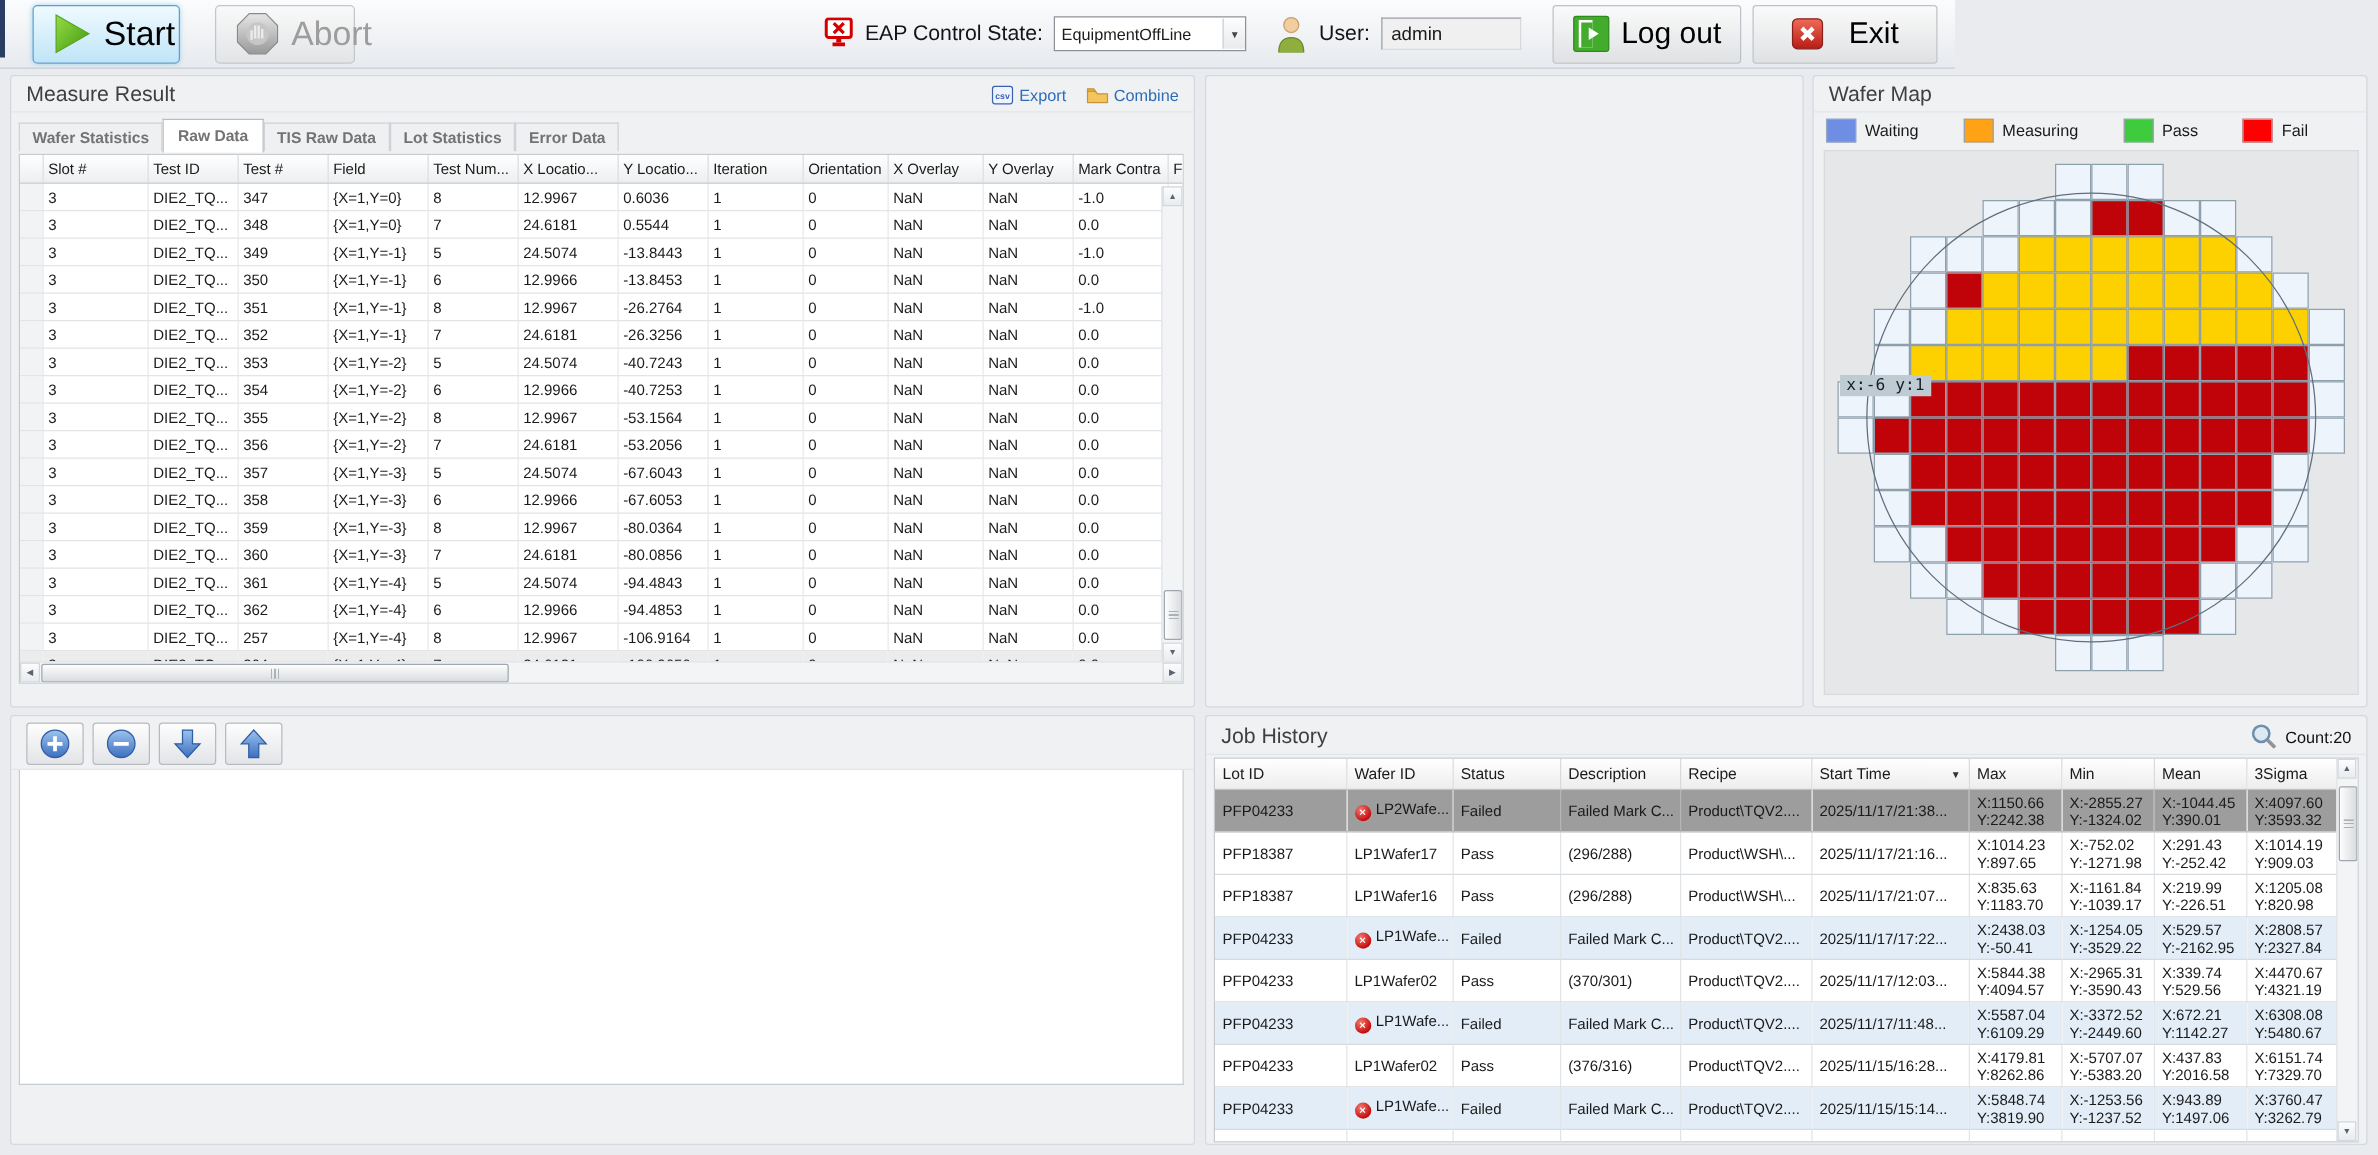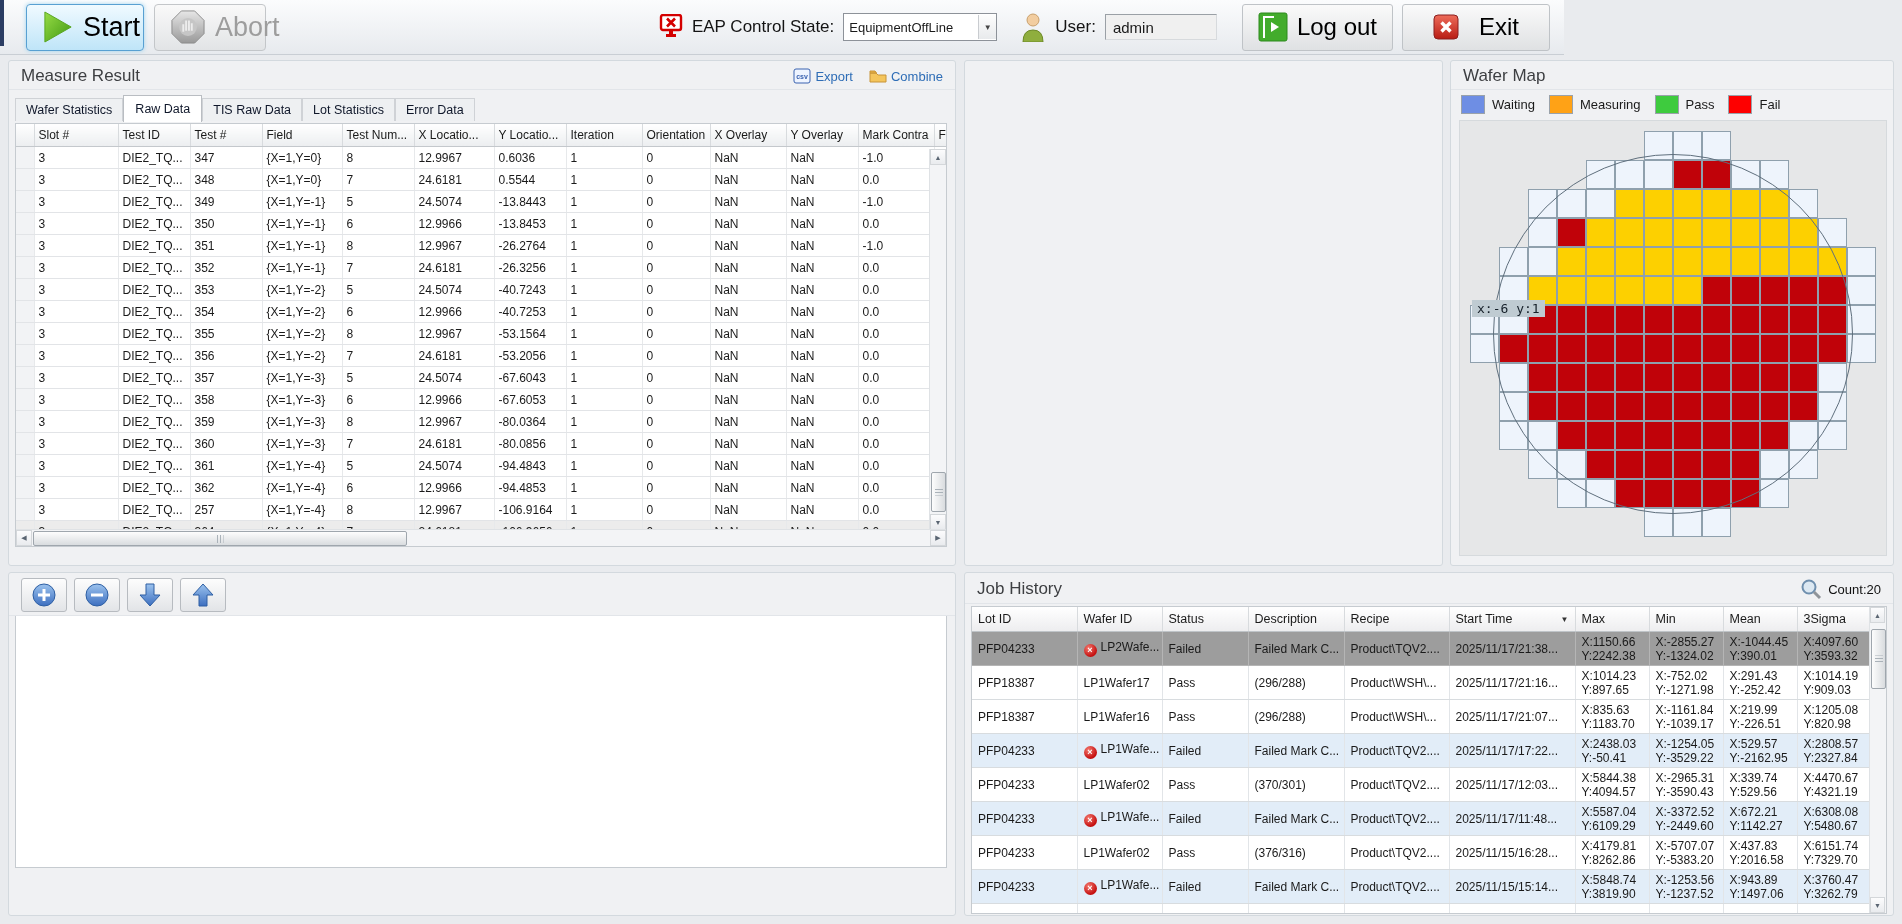--- a/index.html
+++ b/index.html
@@ -1,40 +1,40 @@
 <!DOCTYPE html>
 <html><head>
 <meta charset="utf-8">
 <style>
   html,body{margin:0;padding:0;}
   body{width:1902px;height:924px;background:#e9ebee;font-family:"Liberation Sans",sans-serif;overflow:hidden;position:relative;color:#1a1a1a;}
   svg{display:block;}
   
-  .topbar{position:absolute;left:0;top:0;width:1564px;height:55px;background:linear-gradient(#fbfcfd,#e7eaee);border-bottom:1px solid #c9ced4;display:flex;align-items:center;padding:16px 14px;box-sizing:border-box;gap:10px;}
+  .topbar{position:absolute;left:0;top:0;width:1564px;height:55px;background:linear-gradient(#fbfcfd,#e7eaee);border-bottom:1px solid #c9ced4;display:flex;align-items:center;padding:16px 14px;box-sizing:border-box;gap:28px;}
   .topbar::before{content:"";position:absolute;left:0;top:0;width:4px;height:46px;background:#2b3d63;}
   .bigbtn{height:47px;display:flex;align-items:center;gap:10px;padding:0 16px;border-radius:4px;border:1px solid #c3c6c9;background:linear-gradient(#f9f9f9,#e2e4e6);font-size:27px;}
   .bigbtn.start{border:1px solid #58a0d2;background:linear-gradient(#f0faff,#bfe5f8);box-shadow:0 0 4px #9fd4ef;margin-left:12px;width:118px;}
   .bigbtn.abort{color:#9d9d9d;width:112px;}
   .rightbar{margin-left:auto;display:flex;align-items:center;gap:9px;}
   .eaplabel,.userlabel{font-size:17px;color:#141414;}
   .combo{width:152px;height:26px;background:#fff;border:1px solid #8d9299;display:flex;align-items:center;position:relative;}
   .combo .val{font-size:13px;padding-left:5px;flex:1;}
   .combo .drop{width:17px;height:24px;border-left:1px solid #c9ccd0;background:linear-gradient(#fdfdfd,#e8eaec);display:flex;align-items:center;justify-content:center;font-size:8px;color:#444;}
   .userbox{width:112px;height:26px;background:#f0f0f0;border:1px solid #9aa0a6;border-right-color:#d7dadd;border-bottom-color:#d7dadd;font-size:15px;display:flex;align-items:center;padding-left:7px;box-sizing:border-box;}
   .sysbtn{height:47px;display:flex;align-items:center;gap:9px;padding:0 15px;border-radius:3px;border:1px solid #bfc3c7;background:linear-gradient(#fafafa,#dfe1e3);font-size:24px;}
   
   .panel{position:absolute;background:#f0f1f3;border:1px solid #d3d9de;border-radius:3px;box-sizing:border-box;}
   .ptitle{font-size:17px;color:#3d3f42;padding:5px 12px 3px;border-bottom:1px solid #e2e5e9;display:flex;align-items:center;}
   .ptitle .t{flex:1;}
   
   #measure{left:8px;top:60px;width:948px;height:506px;}
   .links{display:flex;gap:16px;align-items:center;}
   .link{font-size:13px;color:#2e6db6;display:flex;align-items:center;gap:4px;}
   .tabs{display:flex;margin:4px 0 0 6px;align-items:flex-end;}
-  .tab{font-size:12.5px;padding:4px 10px;border:1px solid #cfd2d6;border-bottom:none;background:#eef0f2;color:#0f172a;}
+  .tab{font-size:12.5px;padding:4px 10px;border:1px solid #cfd2d6;border-bottom:none;background:#eef0f2;color:#737373;font-weight:bold;}
   .tab.active{background:#fff;position:relative;top:1px;padding:6px 11px;border-color:#b9bdc2;}
   .tablewrap{position:relative;margin:2px 6px 0 6px;width:932px;height:424px;background:#fff;border:1px solid #c6cbd0;box-sizing:border-box;overflow:hidden;}
   table.grid{border-collapse:collapse;table-layout:fixed;width:916px;}
   table.grid th{font-weight:normal;font-size:12px;text-align:left;padding:4px 4px;background:linear-gradient(#ffffff,#eceef0);border-right:1px solid #d8dbde;border-bottom:1px solid #c4c8cc;white-space:nowrap;overflow:hidden;}
   table.grid td{font-size:12px;padding:3px 4px;border-right:1px solid #e7e9eb;border-bottom:1px solid #e2e4e7;white-space:nowrap;overflow:hidden;height:15px;}
   td.gut,th.gut{background:#f2f3f5;border-right:1px solid #c9cdd1;width:18px;padding:0;text-align:center;}
   tr.sel td{background:#ececec;}
   .selarrow{font-size:9px;color:#222;}
   
   .vscroll{position:absolute;top:25px;right:0;bottom:16px;width:16px;background:#f3f4f6;border-left:1px solid #dfe2e5;}
@@ -54,21 +54,21 @@
   .qtablewrap table.grid{width:930px;}
   .qbody{margin:0 6px;width:932px;height:252px;background:#fff;border:1px solid #c6cbd0;border-top:none;box-sizing:border-box;}
   
   #imagepanel{left:964px;top:60px;width:479px;height:506px;}
   .imgarea{position:relative;margin:4px 8px;width:463px;height:464px;background:radial-gradient(circle 300px at 49% 52%,#c8c8c8 0%,#adadad 40%,#828282 75%,#6e6e6e 100%);overflow:hidden;}
   .imgoverlay{position:absolute;top:3px;left:0;right:0;text-align:center;font-size:11px;font-weight:bold;color:#f2f2f2;text-shadow:0 1px 2px rgba(0,0,0,.6);}
   .chair-h{position:absolute;left:0;right:0;top:49.5%;height:1px;background:#37dbdb;}
   .chair-v{position:absolute;top:0;bottom:0;left:49.7%;width:1px;background:#37dbdb;}
   
   #wafermap{left:1450px;top:60px;width:444px;height:506px;}
-  .legend{display:flex;align-items:center;gap:14px;padding:5px 10px 4px;}
+  .legend{display:flex;align-items:center;gap:36px;padding:5px 10px 4px;}
   .legitem{display:flex;align-items:center;gap:7px;font-size:13px;}
   .swatch{width:22px;height:17px;border:1px solid #9aa2aa;}
   .maparea{position:relative;margin:2px 8px;width:428px;height:436px;background:#e6e7e8;border:1px solid #d6dadd;box-sizing:border-box;overflow:hidden;}
   .wgrid{position:relative;display:grid;grid-template-columns:repeat(14,29px);grid-auto-rows:29px;width:406px;margin:10px auto 0;}
   .die{box-sizing:border-box;border:1px solid #8fa0ad;background:#eef4fc;}
   .die.empty{border:none;background:transparent;}
   .wcircle{position:absolute;left:23px;top:23px;width:358px;height:358px;border:1px solid #5f6f7d;border-radius:50%;pointer-events:none;}
   .wtooltip{position:absolute;left:2px;top:169px;background:#bfcbd2;color:#16202a;font-family:"DejaVu Sans Mono",monospace;font-size:13px;padding:1px 5px;z-index:3;}
   
   #jobhistory{left:964px;top:572px;width:930px;height:344px;}

